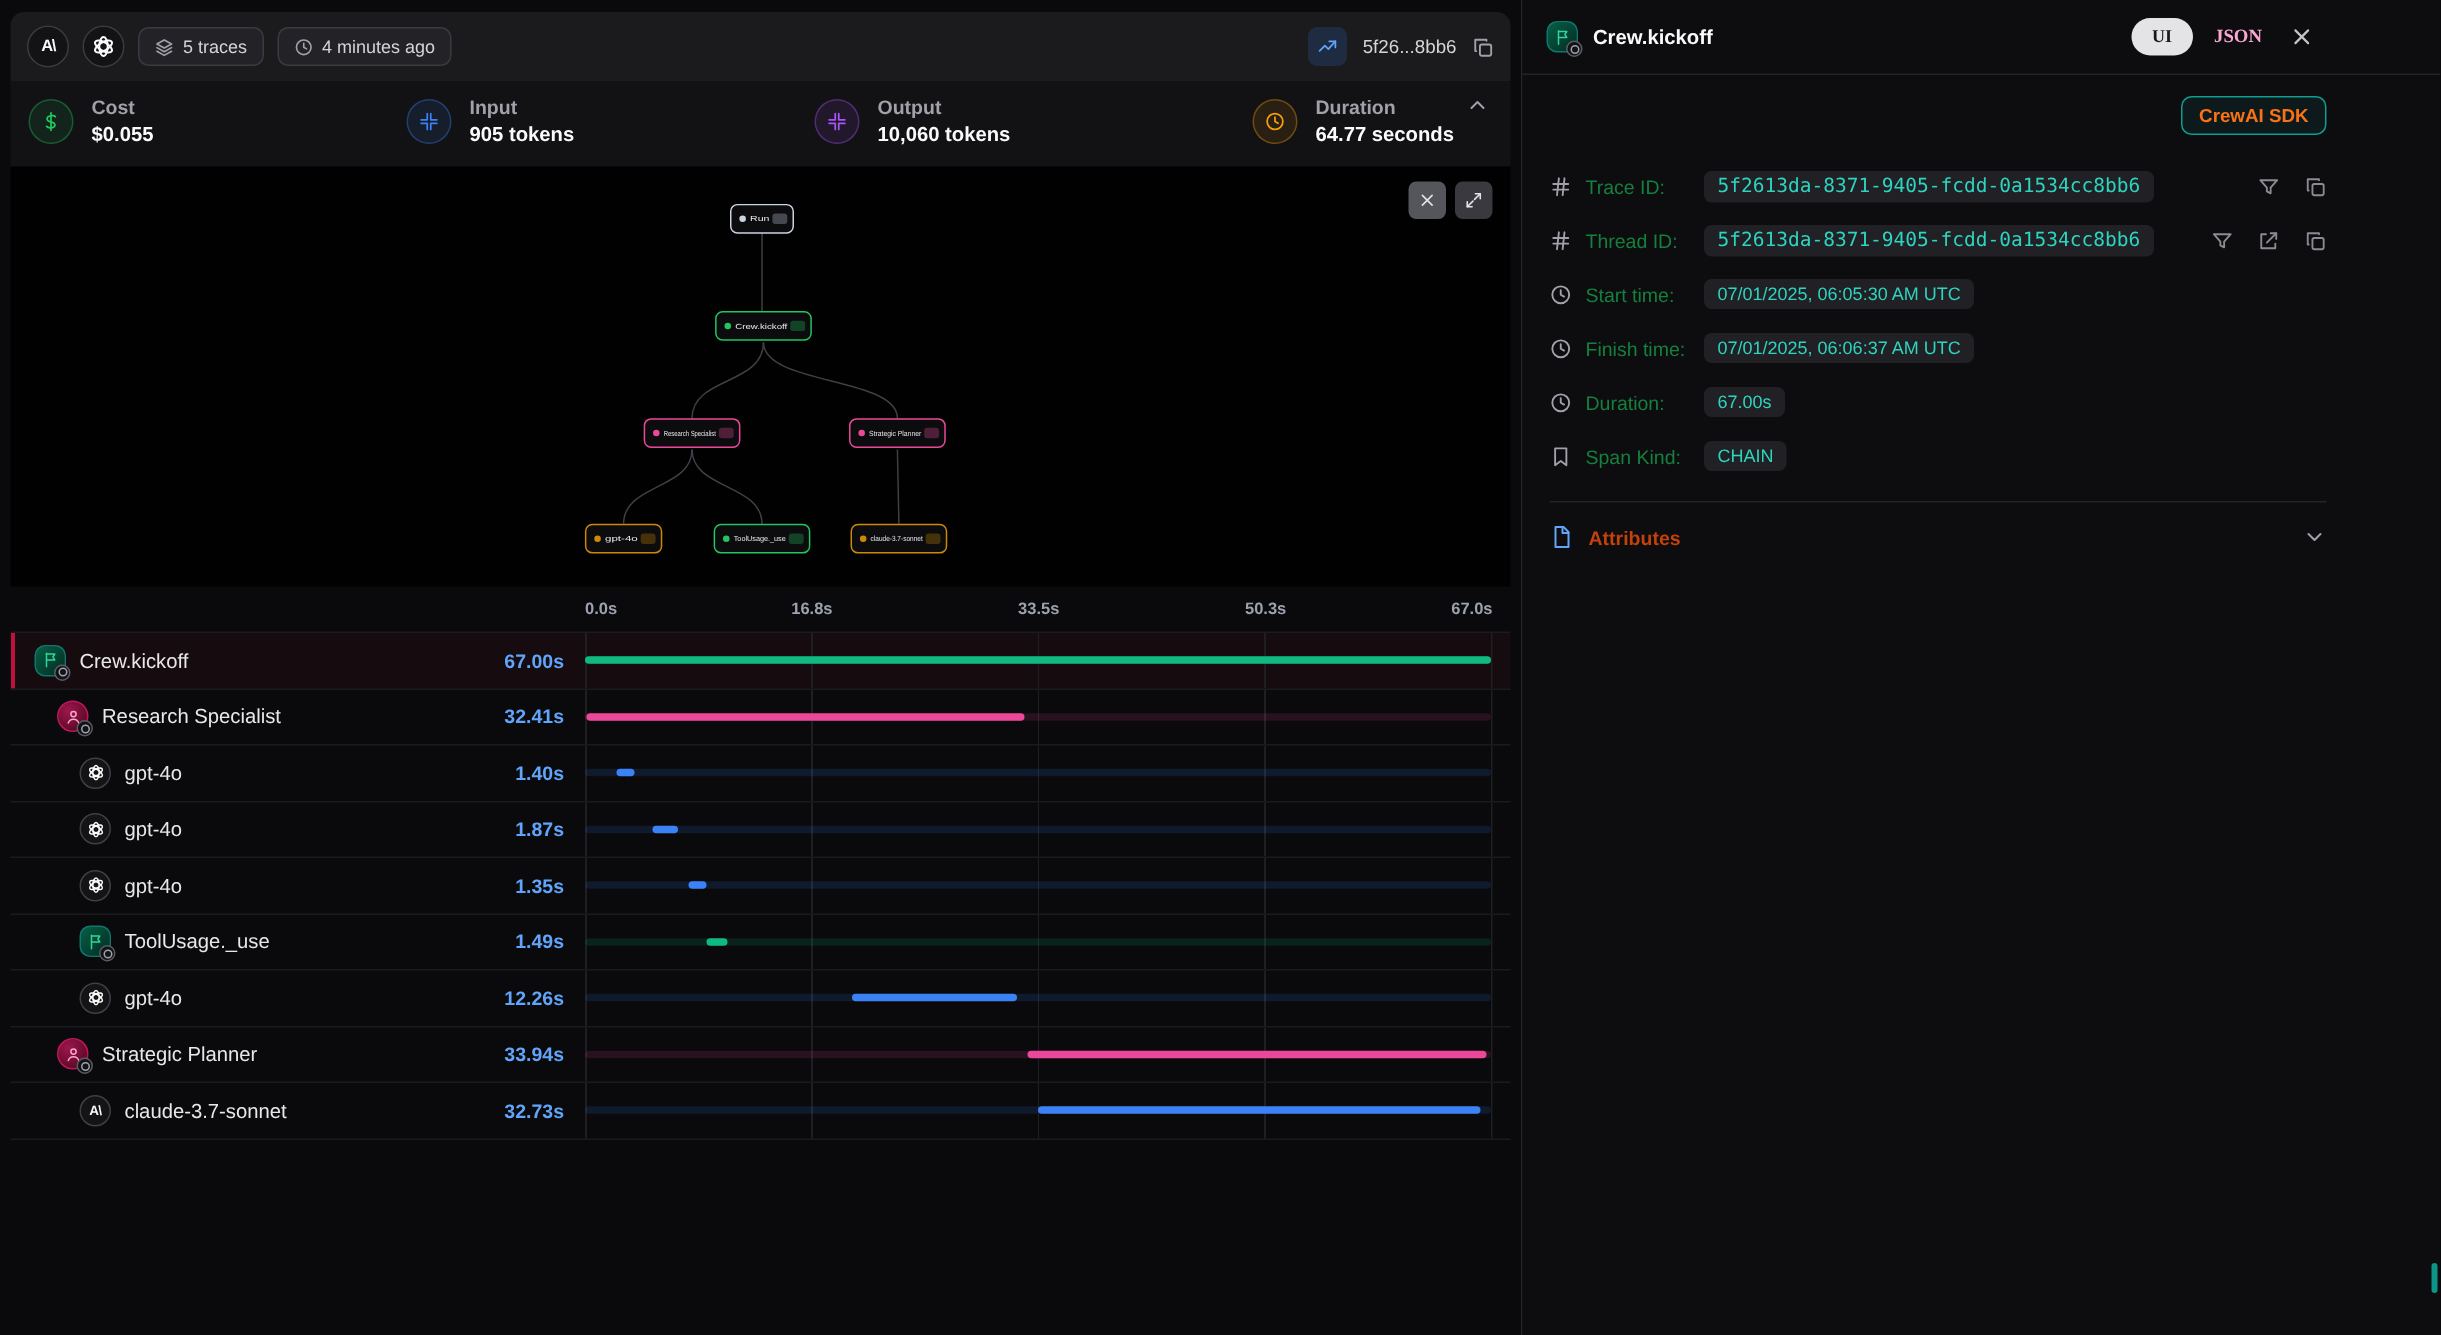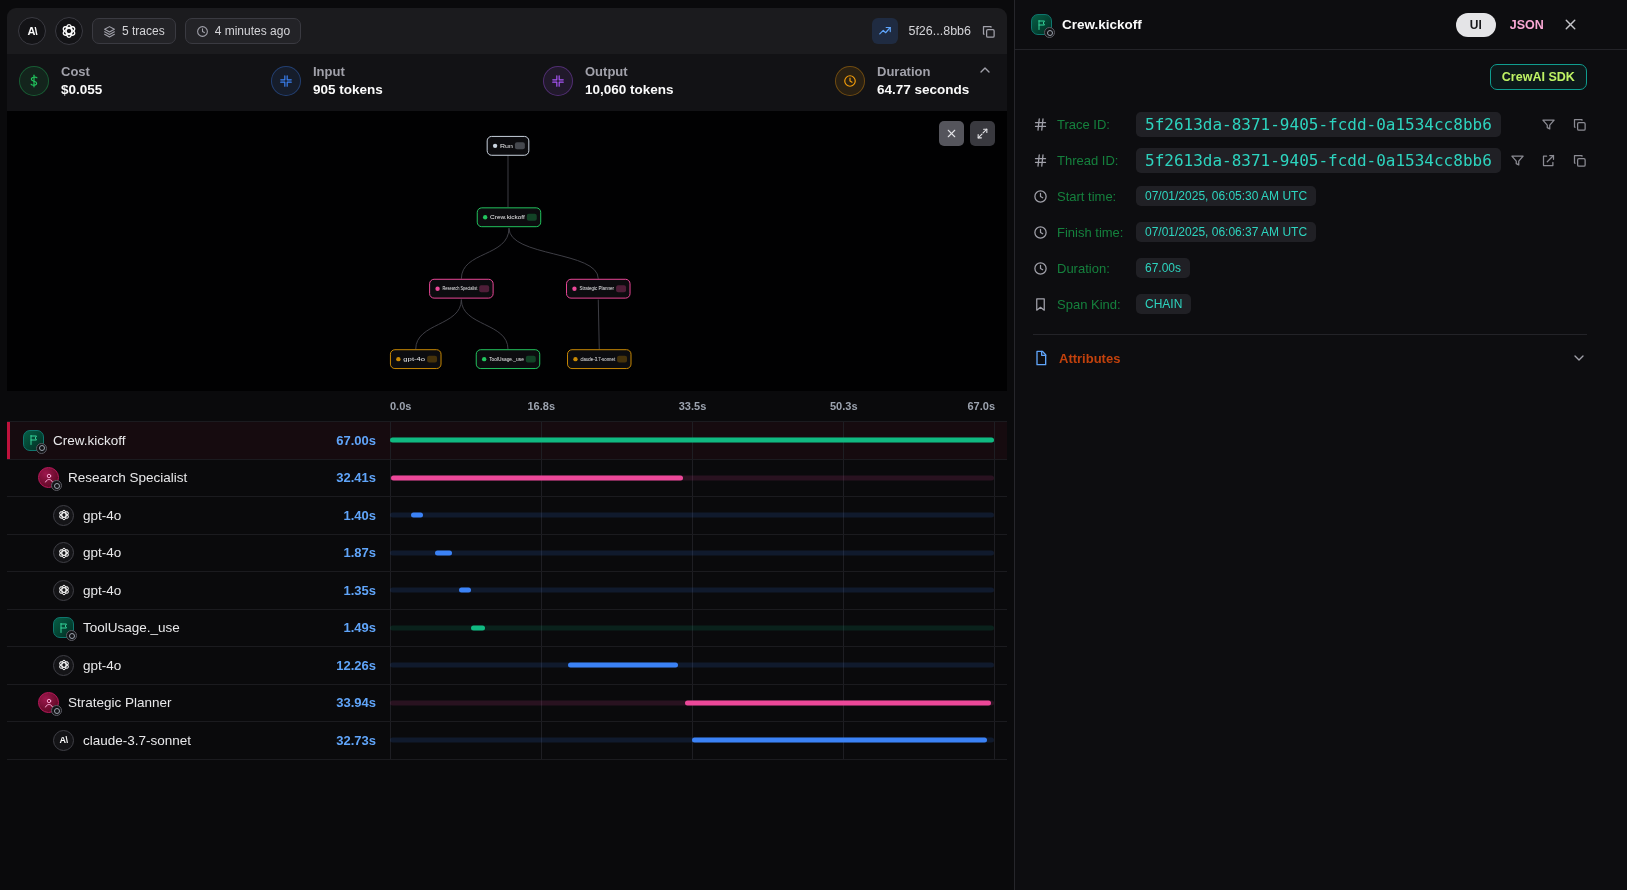--- a/index.html
+++ b/index.html
@@ -1,18 +1,18 @@
 <!DOCTYPE html>
 <html><head>
 <meta charset="utf-8">
 <style>
   *{margin:0;padding:0;box-sizing:border-box}
   html,body{width:1627px;height:890px;overflow:hidden;background:#09090b;color:#e4e4e7;
     font-family:"Liberation Sans","DejaVu Sans",sans-serif;font-size:13px}
-  button{font-family:Liberation Sans, sans-serif}
+  button{font-family:Liberation Serif, serif}
   .icon{display:inline-flex;align-items:center;justify-content:center}
   .icon svg,button svg{width:100%;height:100%;fill:none;stroke:currentColor;stroke-width:2;
     stroke-linecap:round;stroke-linejoin:round;display:block}
   .app{display:flex;height:100%}
 
   
   .main{width:1015px;flex:none;border-right:1px solid #26262b;background:#0a0a0c;
     display:flex;flex-direction:column;padding:8px 7px 0 7px}
   .topbar{height:46px;flex:none;background:#1b1b1e;border-radius:9px 9px 0 0;
     display:flex;align-items:center;gap:9px;padding:0 11px}
@@ -97,27 +97,27 @@
   .d-header{height:50px;flex:none;display:flex;align-items:center;gap:10px;
     padding:0 84px 0 16px;border-bottom:1px solid #232328}
   .d-title{font-size:13.5px;font-weight:700;color:#fafafa}
   .d-tabs{margin-left:auto;display:flex;align-items:center;gap:14px}
   .tab-ui{background:#e4e4e7;color:#18181b;border:none;border-radius:999px;padding:5px 14px;
     font-size:12px;font-weight:700;cursor:pointer}
   .tab-json{background:none;border:none;color:#f9a8d4;font-size:12.5px;font-weight:600;cursor:pointer}
   .d-close{width:17px;height:17px;background:none;border:none;color:#c4c4c9;padding:0;cursor:pointer;margin-left:4px}
   .d-body{padding:14px 76px 0 18px}
   .sdk-row{display:flex;justify-content:flex-end;margin-bottom:16px}
-  .sdk-badge{border:1px solid #0f9d8f;color:#bef264;background:rgba(20,184,166,.07);
+  .sdk-badge{border:1px solid #0f9d8f;color:#f97316;background:rgba(20,184,166,.07);
     border-radius:7px;padding:5px 11px;font-size:12.5px;font-weight:700}
   .field-row{display:flex;align-items:center;min-height:36px;gap:9px}
   .f-icon{width:15px;height:15px;color:#a1a1aa;flex:none}
   .f-label{width:70px;flex:none;color:#15803d;font-size:13px}
   .f-value{background:#202025;color:#2dd4bf;border-radius:5px;padding:3px 9px;font-size:12px;white-space:nowrap}
-  .f-value.mono{font-family:"DejaVu Sans Mono","Liberation Mono",monospace;font-size:16px}
+  .f-value.mono{font-family:"DejaVu Sans Mono","Liberation Mono",monospace;font-size:13px}
   .f-actions{margin-left:auto;display:flex;gap:16px}
   .f-act{width:15px;height:15px;background:none;border:none;color:#8b8b93;padding:0;cursor:pointer}
   .attr-section{margin-top:12px;border-top:1px solid #232328}
   .attr-row{display:flex;align-items:center;gap:10px;height:46px;cursor:pointer}
   .attr-icon{width:16px;height:16px;color:#60a5fa}
   .attr-label{font-weight:700;font-size:13px;color:#c2410c}
   .attr-chev{margin-left:auto;width:16px;height:16px;color:#a1a1aa}
   .scroll-thumb{position:absolute;right:2px;bottom:28px;width:4px;height:20px;border-radius:2px;background:#0d9488}
 </style>
 </head>

